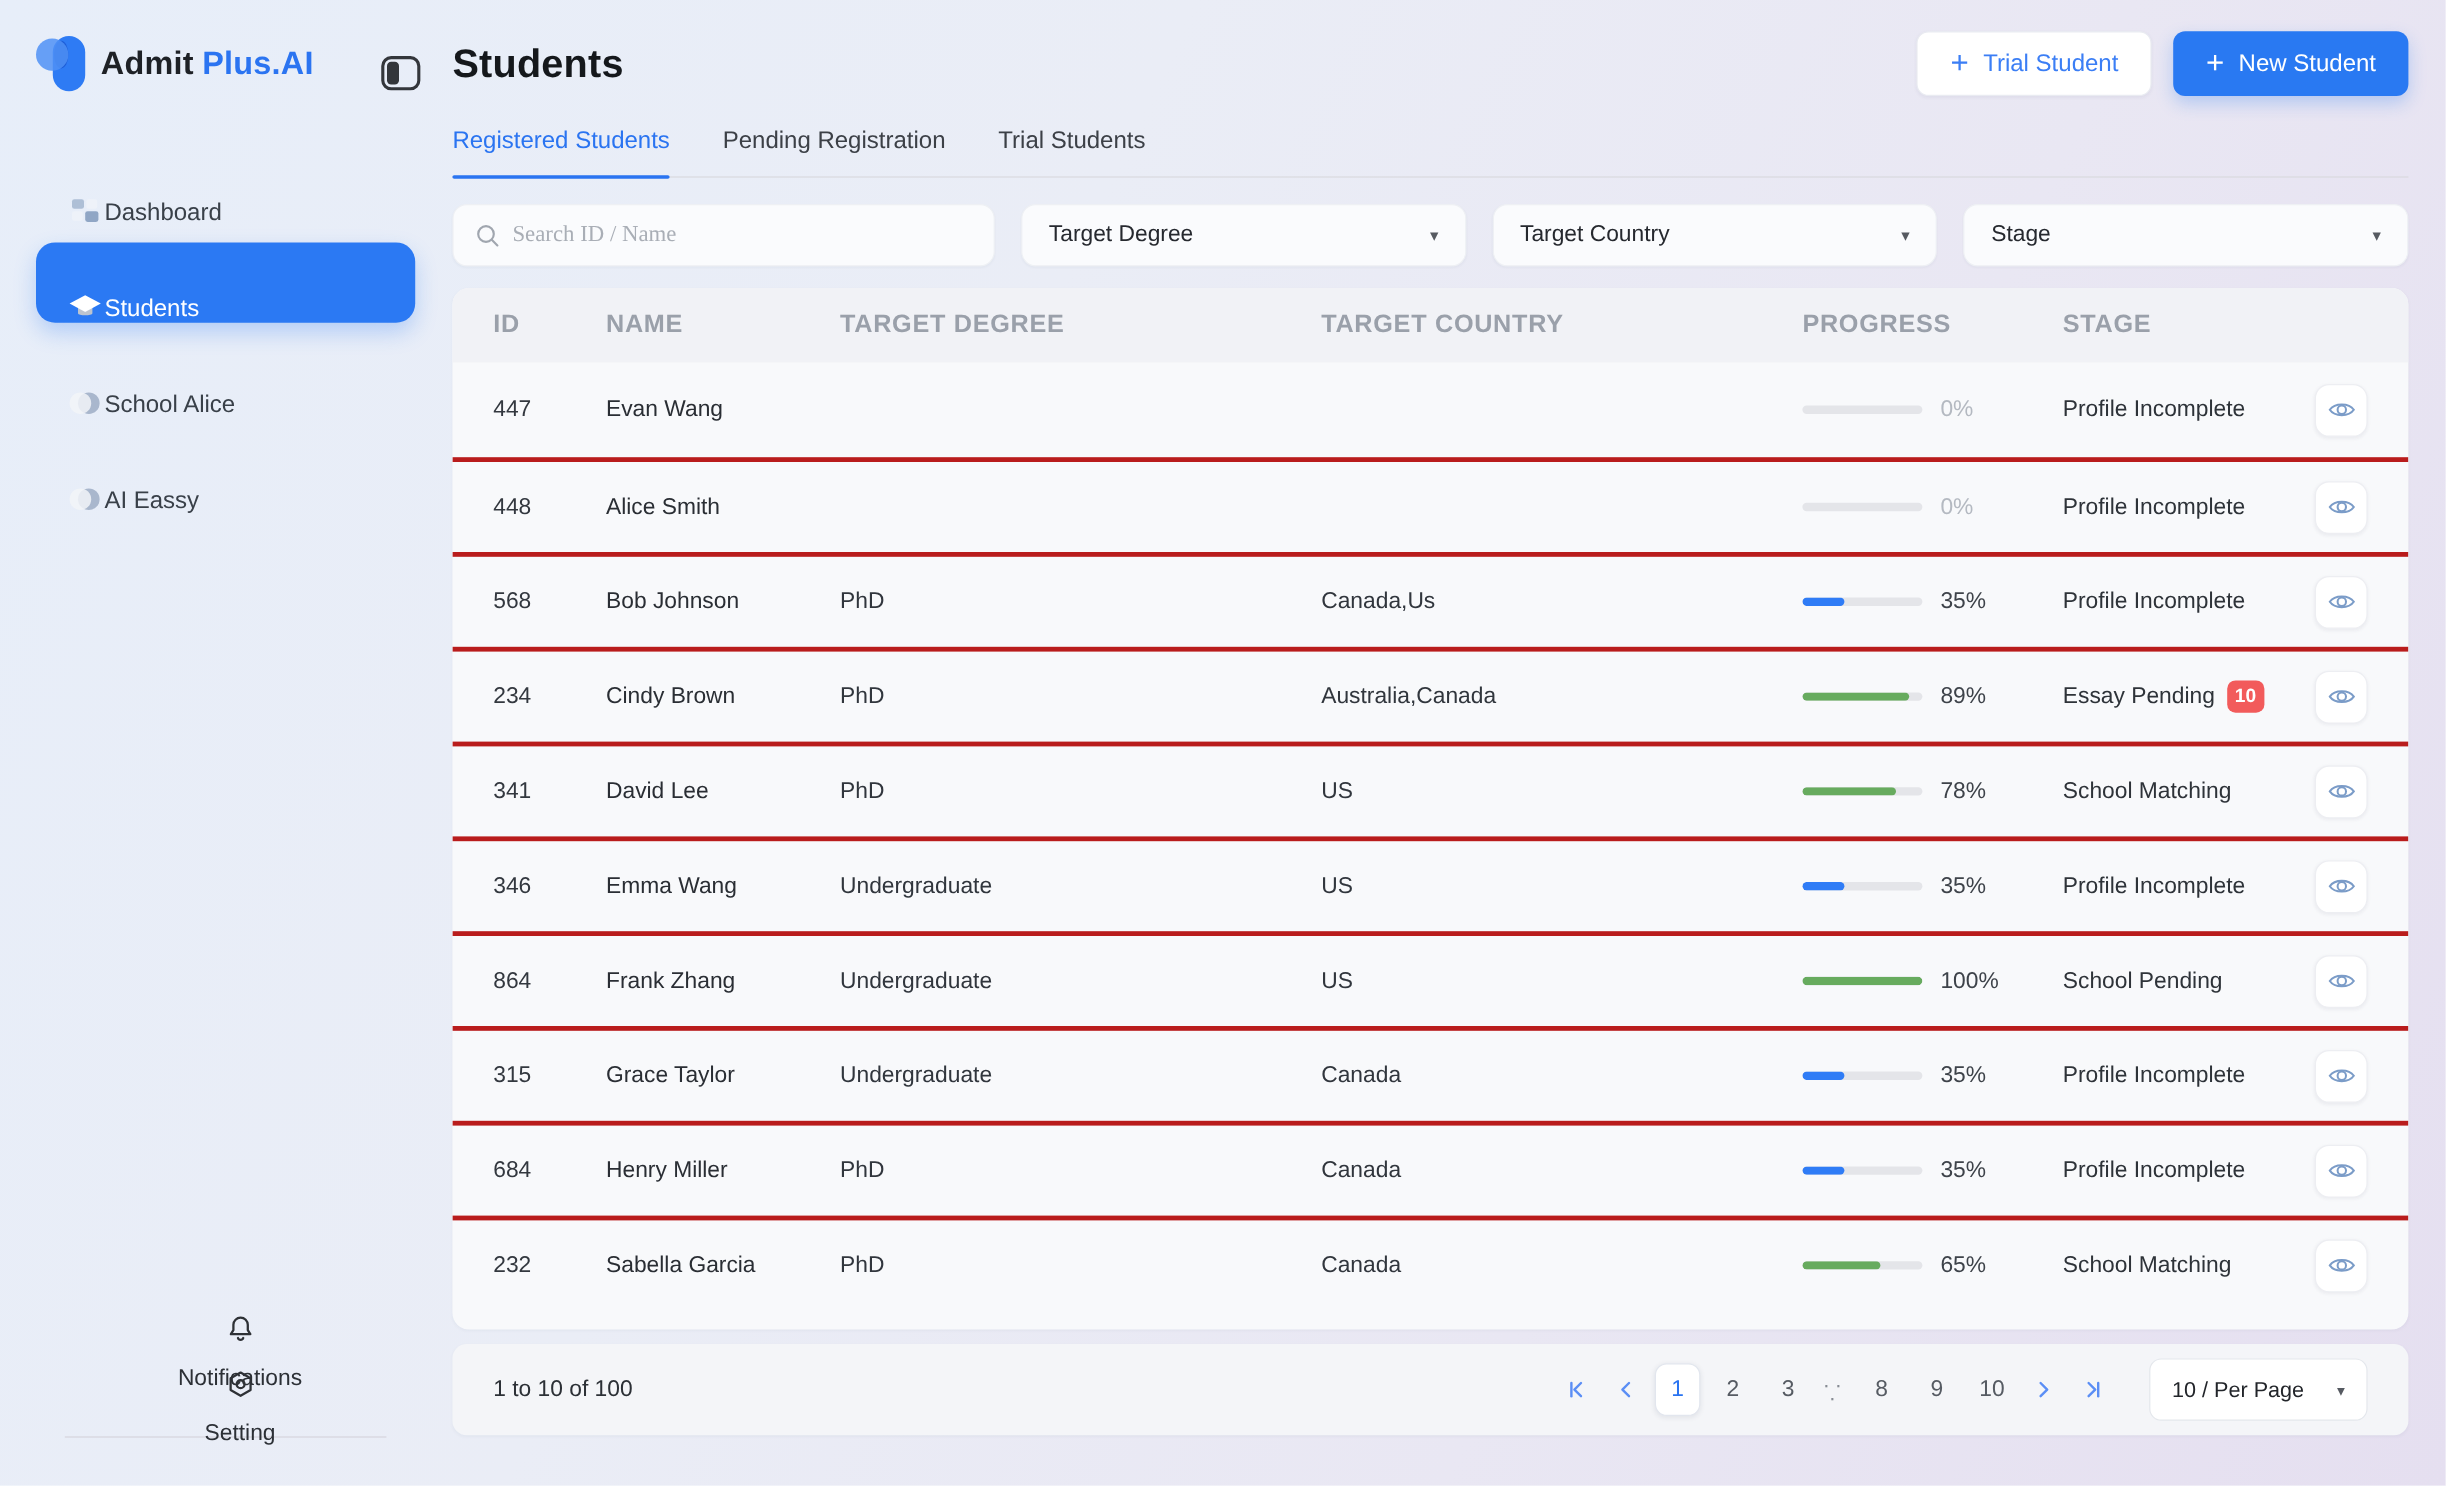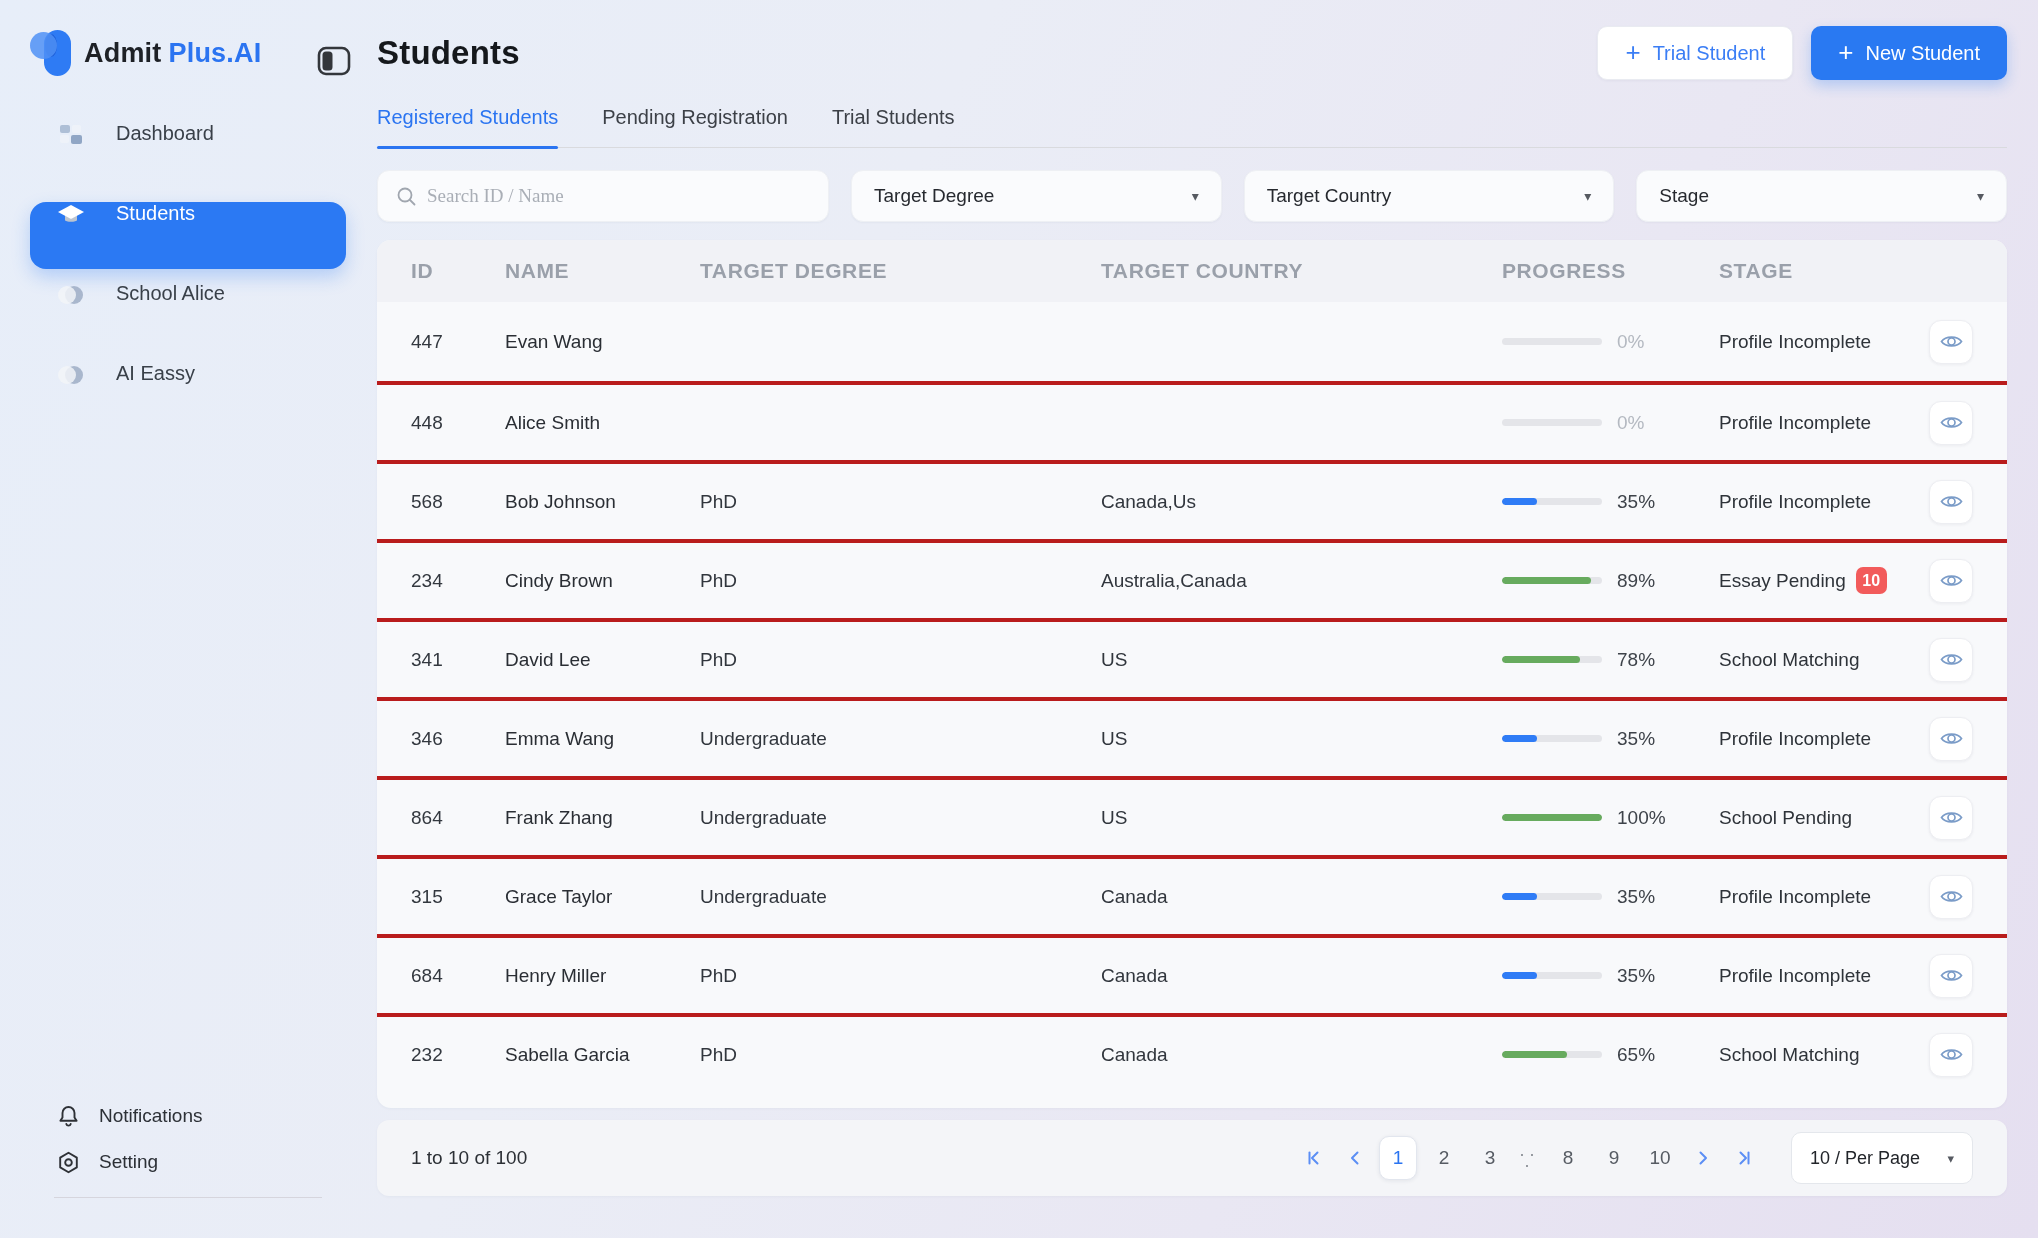--- a/index.html
+++ b/index.html
@@ -15,27 +15,27 @@
   .sidebar { width:360px; flex:0 0 360px; position:relative; padding:28px 0 0 30px; }
   .logo-row { display:flex; align-items:center; gap:12px; }
   .logo-icon { position:relative; width:42px; height:50px; }
   .logo-icon .pill { position:absolute; left:14px; top:2px; width:27px; height:46px; border-radius:14px; background:#2e7bf4; }
   .logo-icon .ball { position:absolute; left:0; top:4px; width:27px; height:27px; border-radius:50%; background:#4f90f6; opacity:.85; }
   .logo-icon .lens { position:absolute; left:15px; top:6px; width:12px; height:23px; border-radius:50%; background:#1d5ed8; }
   .logo-text { font-size:27px; font-weight:800; letter-spacing:.2px; display:flex; gap:7px; }
   .logo-text .p1 { color:#1e2126; } .logo-text .p2 { color:#2b74f1; }
 
   .nav { margin-top:44px; width:316px; }
-  .nav-item { display:flex; align-items:flex-start; gap:31px; height:67px; padding-left:27px;
+  .nav-item { display:flex; align-items:flex-end; gap:2px; height:67px; padding-left:27px;
               border-radius:16px; margin-bottom:13px; font-size:20px; color:#394049; cursor:pointer; }
   .nav-item.active { background:#2b79f3; color:#fff; box-shadow:0 8px 18px rgba(43,121,243,.28); font-weight:500; }
   .nav-icon { width:28px; height:26px; display:flex; align-items:center; justify-content:center; flex:0 0 28px; }
 
   .sidebar-footer { position:absolute; left:30px; bottom:28px; width:316px; }
-  .foot-item { display:flex; align-items:center; gap:17px; height:46px; padding-left:24px; font-size:19px; color:#2c3036; cursor:pointer; }
+  .foot-item { display:flex; align-items:center; gap:17px; height:46px; padding-left:24px; font-size:19px; color:#2c3036; cursor:pointer;flex-direction:column; }
   .foot-divider { height:1px; background:#d6d5dd; margin:12px 0 12px 24px; width:268px; }
 
   
   .content { flex:1 1 auto; position:relative; padding:0 31px 0 17px; }
   .collapse-btn { position:absolute; left:-43px; top:46px; width:34px; height:30px; cursor:pointer; }
 
   .header-row { display:flex; align-items:center; margin-top:24px; height:58px; }
   .page-title { font-size:33px; font-weight:800; color:#15181c; letter-spacing:.2px; }
   .header-actions { margin-left:auto; display:flex; gap:18px; }
   .btn { display:flex; align-items:center; gap:12px; height:54px; padding:0 27px; border:none; border-radius:10px;

